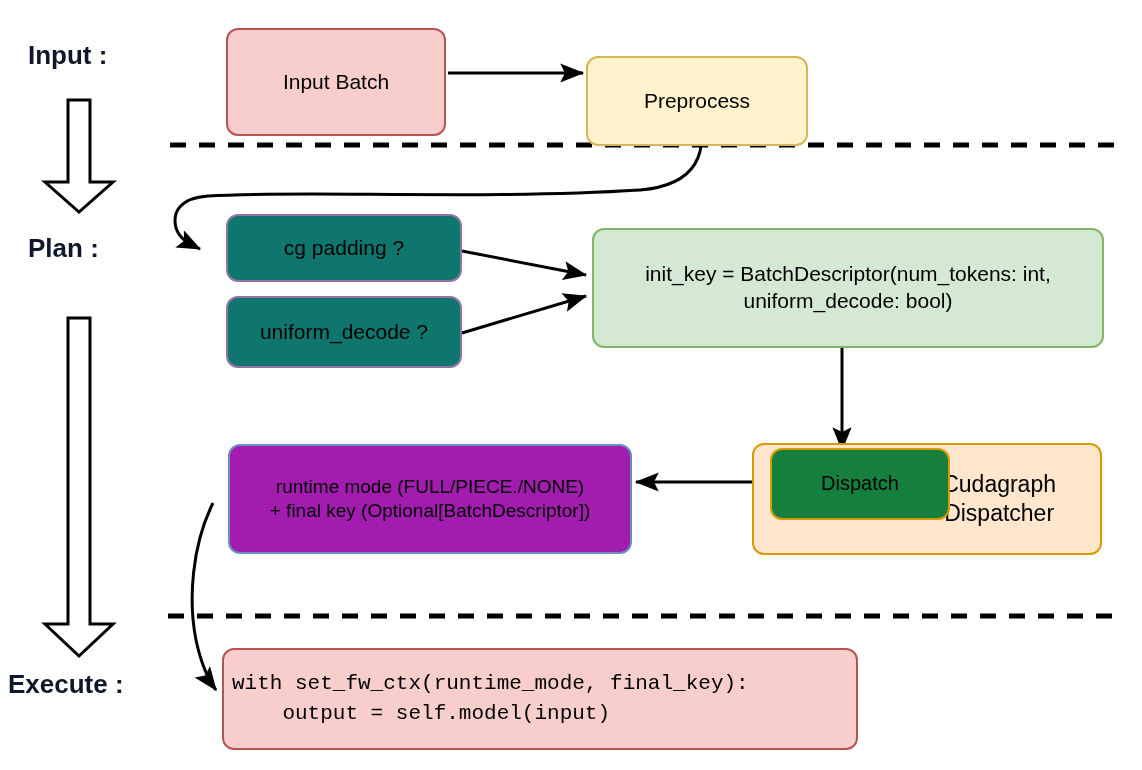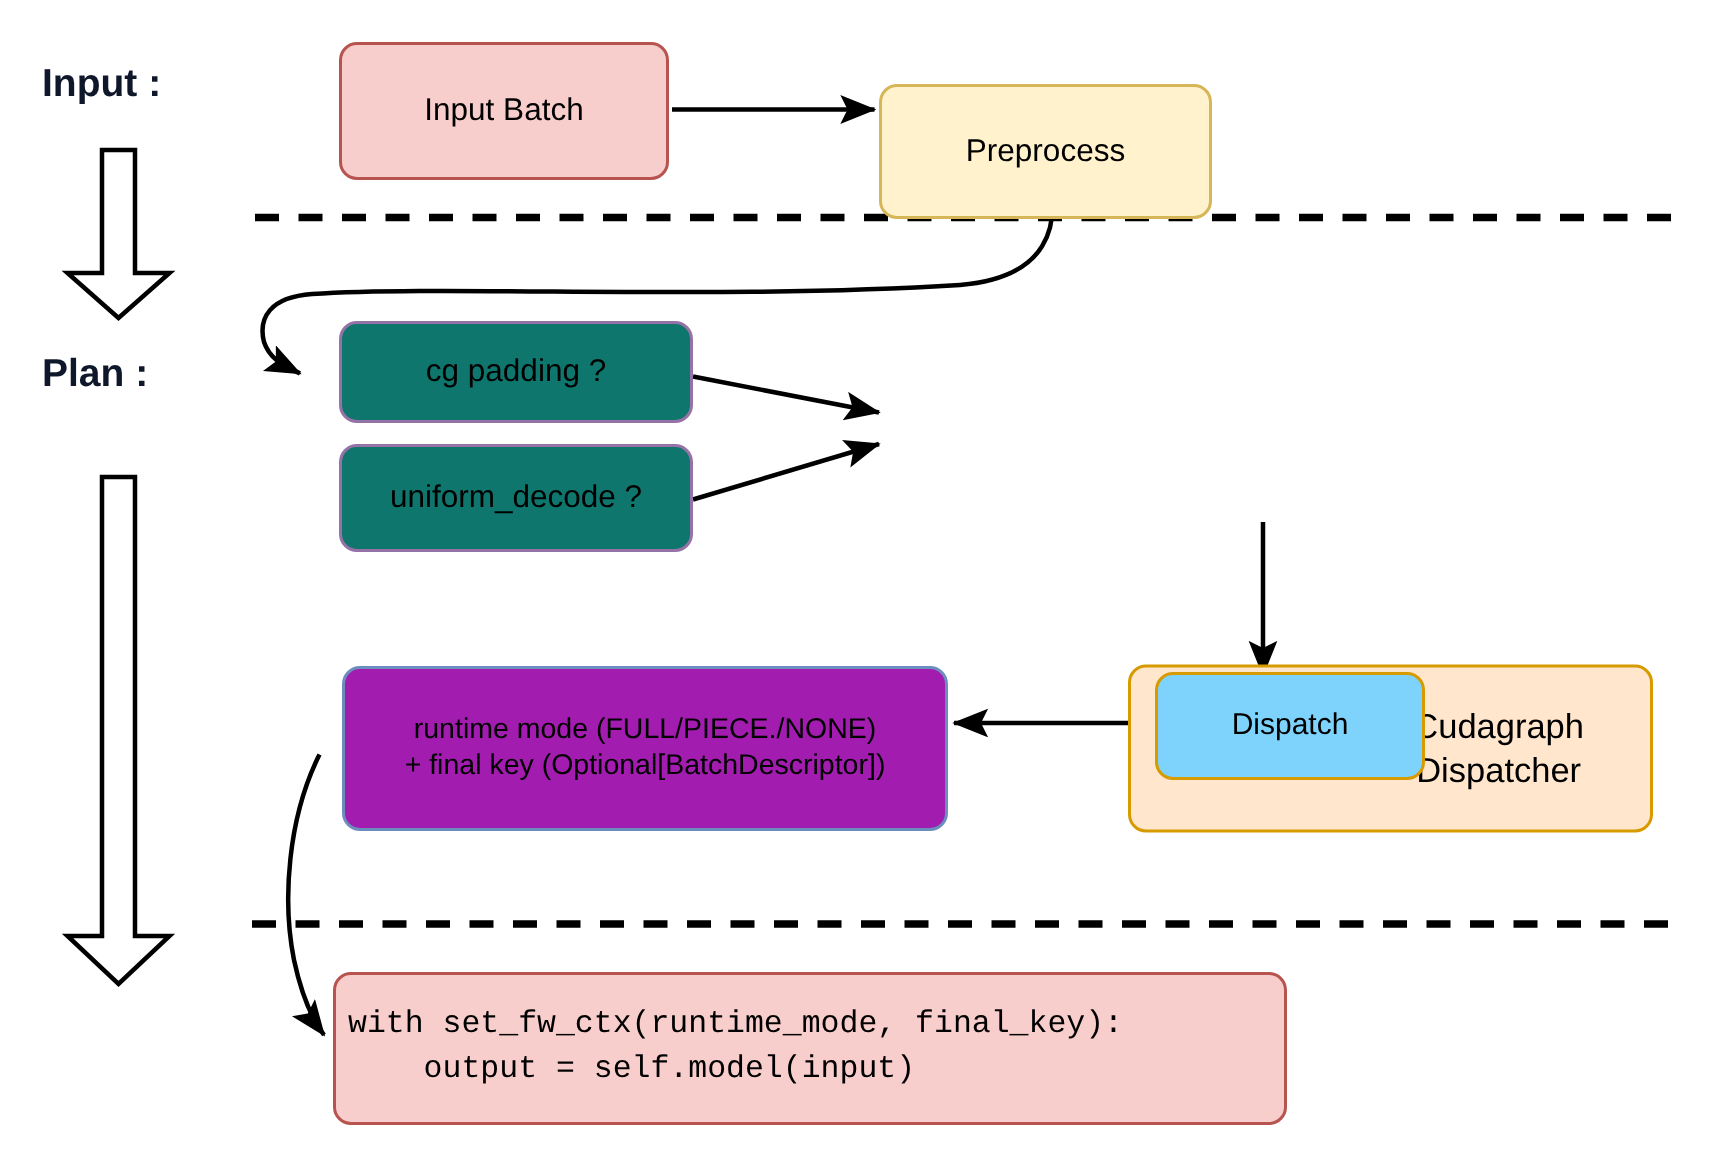--- a/index.html
+++ b/index.html
@@ -54,33 +54,34 @@
     justify-content: flex-start;
     text-align: left;
     line-height: 1.45;
     white-space: pre;
   }
   .n-input   { background:#f8cecc; border-color:#b85450; }
   .n-pre     { background:#ffe6cc; border-color:#d6b656; background:#fff2cc; }
   .n-purple  { background:#0f766e; border-color:#9673a6; }
   .n-green   { background:#d5e8d4; border-color:#82b366; }
   .n-orange-outer { background:#ffe6cc; border-color:#d79b00; }
-  .n-orange-inner { background:#7dd3fc; border-color:#d79b00; }
+  .n-orange-inner { background:#15803d; border-color:#d79b00; }
   .n-blue    { background:#a21caf; border-color:#6c8ebf; }
   .n-red     { background:#f8cecc; border-color:#b85450; }
 </style>
 </head>
 <body>
 
 <div id="canvas">
 
   <div class="stage-label" style="left:28px; top:40px;">Input :</div>
 
   <div class="stage-label" style="left:28px; top:233px;">Plan :</div>
 
+  <div class="stage-label" style="left:8px; top:669px;">Execute :</div>
 
   <svg class="svg-layer" viewBox="0 0 1142 770">
     <defs>
       <marker id="ah" markerWidth="9" markerHeight="9" refX="7.6" refY="3.2" orient="auto" markerUnits="strokeWidth">
         <path d="M0,0 L8,3.2 L0,6.4 L1.6,3.2 z" fill="#000000"></path>
       </marker>
     </defs>
 
     <line x1="170" y1="145" x2="1122" y2="145" stroke="#000000" stroke-width="5" stroke-dasharray="16 13"></line>
     <line x1="168" y1="616" x2="1122" y2="616" stroke="#000000" stroke-width="5" stroke-dasharray="16 13"></line>
@@ -98,28 +99,30 @@
 
     <line x1="462" y1="333" x2="586" y2="296" stroke="#000000" stroke-width="3" marker-end="url(#ah)"></line>
 
     <line x1="842" y1="348" x2="842" y2="450" stroke="#000000" stroke-width="3" marker-end="url(#ah)"></line>
 
     <line x1="752" y1="482" x2="636" y2="482" stroke="#000000" stroke-width="3" marker-end="url(#ah)"></line>
 
     <path d="M 213,503 C 192,545 188,600 196,640 C 202,668 210,682 216,690" fill="none" stroke="#000000" stroke-width="3" marker-end="url(#ah)"></path>
   </svg>
 
-  <div class="node n-input" style="left:226px; top:28px; width:220px; height:92px;">Input Batch</div>
+  <div class="node n-input" style="left:226px; top:28px; width:220px; height:108px;">Input Batch</div>
 
   <div class="node n-pre" style="left:586px; top:28px; width:222px; height:90px;margin-top:28px;">Preprocess</div>
 
   <div class="node n-purple" style="left:226px; top:214px; width:236px; height:68px;">cg padding ?</div>
 
   <div class="node n-purple" style="left:226px; top:296px; width:236px; height:72px;">uniform_decode ?</div>
 
+  <div class="node n-green" style="left:592px; top:228px; width:512px; height:120px;">init_key = BatchDescriptor(num_tokens: int,
+uniform_decode: bool)</div>
 
   <div class="node n-orange-outer" style="left:752px; top:443px; width:350px; height:112px; justify-content:flex-end; padding-right:44px; font-size:23px;">Cudagraph
 Dispatcher</div>
 
   <div class="node n-orange-inner" style="left:770px; top:448px; width:180px; height:72px; font-size:20px;">Dispatch</div>
 
   <div class="node n-blue" style="left:228px; top:444px; width:404px; height:110px; font-size:19px;">runtime mode (FULL/PIECE./NONE)
 + final key (Optional[BatchDescriptor])</div>
 
   <div class="node n-red code" style="left:222px; top:648px; width:636px; height:102px;">with set_fw_ctx(runtime_mode, final_key):

